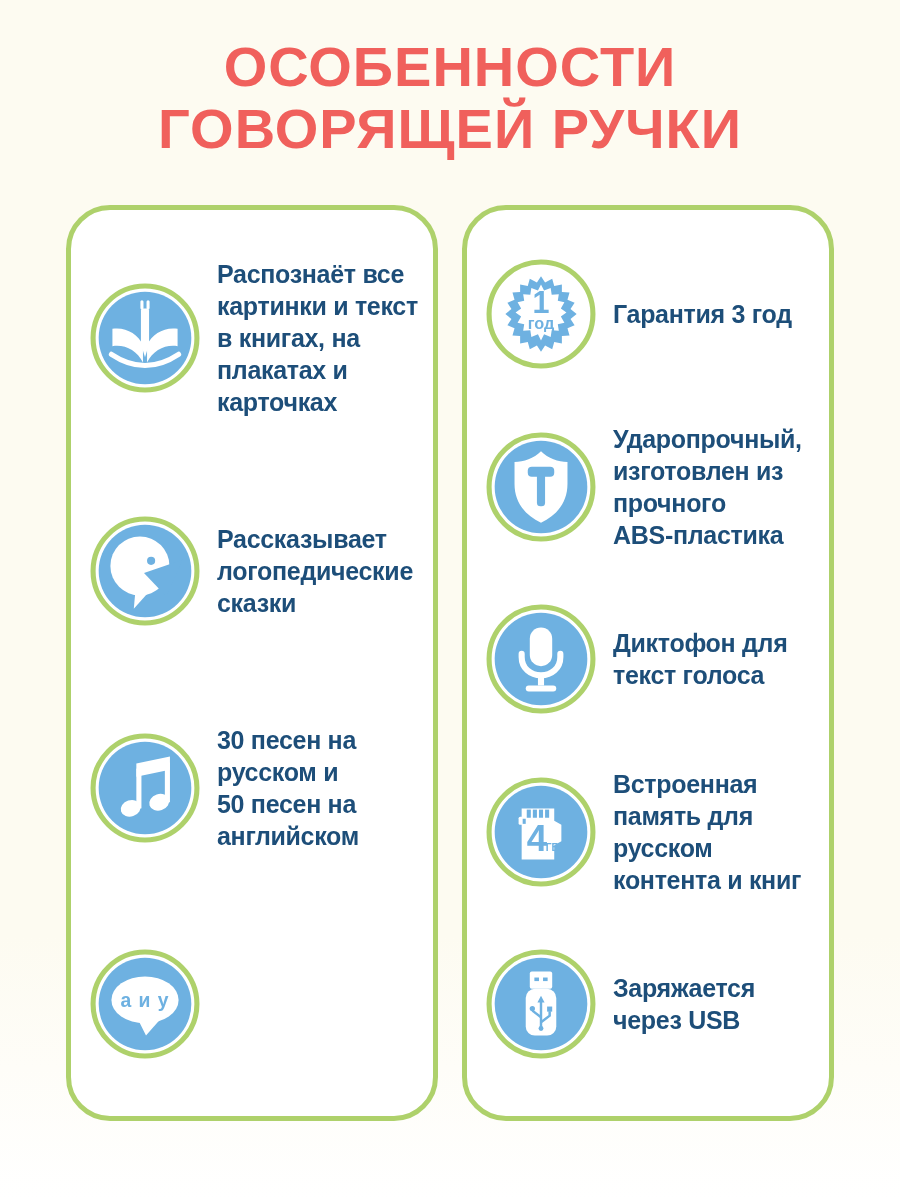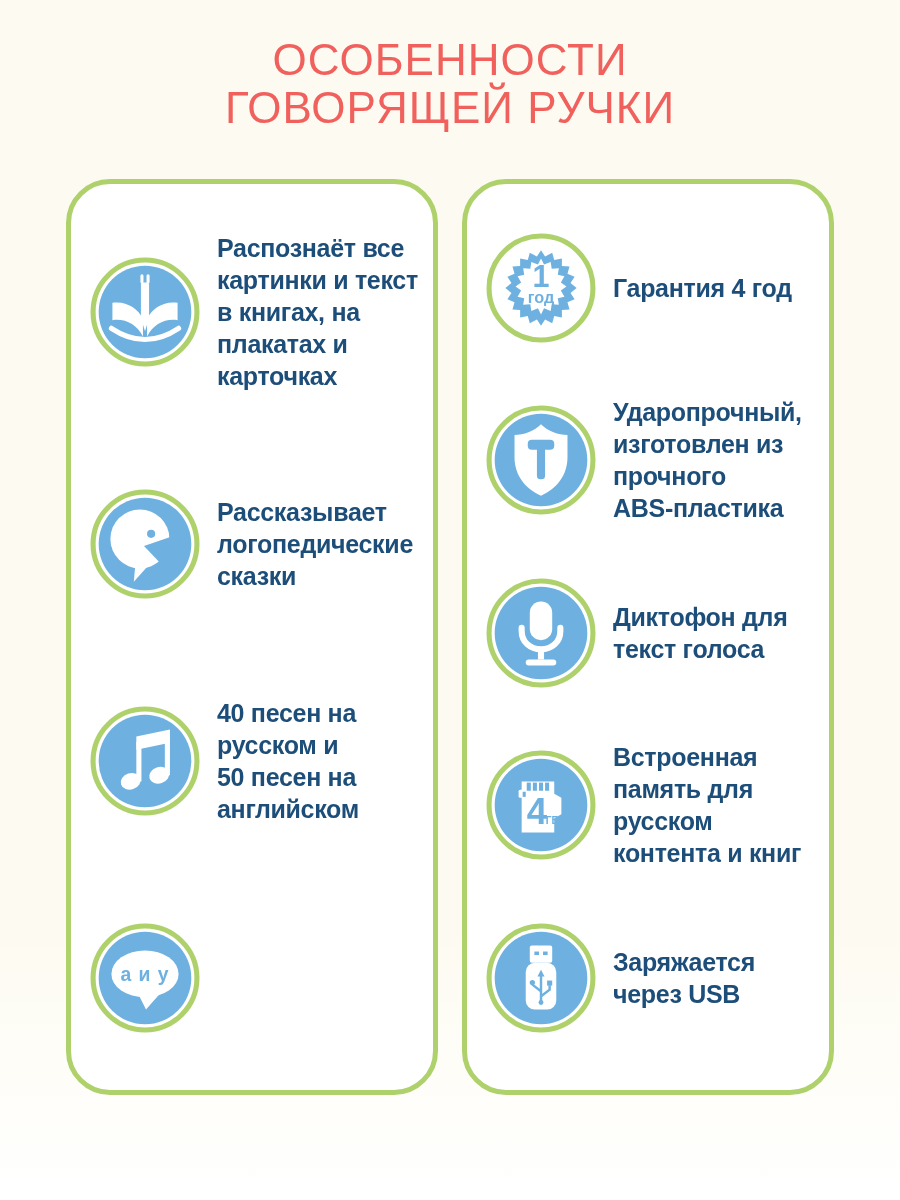--- a/index.html
+++ b/index.html
@@ -6,22 +6,22 @@
   html, body { width: 900px; height: 1200px; }
   body {
     background: linear-gradient(180deg, #fdfbf1 0%, #fdfbf1 78%, #ffffff 100%);
     font-family: "Liberation Sans", sans-serif;
     overflow: hidden;
   }
   .title {
     padding-top: 36px;
     text-align: center;
     color: #f0605c;
-    font-weight: normal;
-    font-size: 44px;
+    font-weight: bold;
+    font-size: 56px;
     line-height: 1.1;
     letter-spacing: 1px;
   }
   .cards {
     display: flex;
     justify-content: space-between;
     padding: 0 66px;
     margin-top: 46px;
     gap: 4px;
   }
@@ -115,21 +115,21 @@
     <div class="feature-row">
       <svg class="feature-icon" viewBox="0 0 110 110">
         <circle cx="55" cy="55" r="51" fill="#ffffff" stroke="#aed16b" stroke-width="5"></circle>
         <circle cx="55" cy="55" r="45.5" fill="#6eb1e1"></circle>
         <ellipse cx="41" cy="75" rx="10" ry="8" fill="#ffffff" transform="rotate(-18 41 75)"></ellipse>
         <ellipse cx="69" cy="69" rx="10" ry="8" fill="#ffffff" transform="rotate(-18 69 69)"></ellipse>
         <rect x="46.5" y="36" width="5" height="39" fill="#ffffff"></rect>
         <rect x="74.5" y="30" width="5" height="39" fill="#ffffff"></rect>
         <path d="M46.5 31 L79.5 24 L79.5 37 L46.5 44 Z" fill="#ffffff"></path>
       </svg>
-      <div class="feature-text">40 песен на
+      <div class="feature-text">30 песен на
 русском и
 50 песен на
 английском</div>
     </div>
 
     <div class="feature-row">
       <svg class="feature-icon" viewBox="0 0 110 110">
         <circle cx="55" cy="55" r="51" fill="#ffffff" stroke="#aed16b" stroke-width="5"></circle>
         <circle cx="55" cy="55" r="45.5" fill="#6eb1e1"></circle>
         <ellipse cx="55" cy="51" rx="33" ry="23" fill="#ffffff"></ellipse>
@@ -146,21 +146,21 @@
     <div class="feature-row">
       <svg class="feature-icon" viewBox="0 0 110 110">
         <circle cx="55" cy="55" r="51" fill="#ffffff" stroke="#aed16b" stroke-width="5"></circle>
         <g fill="#6eb1e1">
           <path d="M55 10 L59 16 L66 12.5 L68 19.5 L75.5 18 L75.5 25.5 L83 26 L81 33 L88 36 L84 42 L90 47 L84 52 L88 58 L81 61 L83 68 L75.5 68.5 L75.5 76 L68 74.5 L66 81.5 L59 78 L55 84 L51 78 L44 81.5 L42 74.5 L34.5 76 L34.5 68.5 L27 68 L29 61 L22 58 L26 52 L20 47 L26 42 L22 36 L29 33 L27 26 L34.5 25.5 L34.5 18 L42 19.5 L44 12.5 L51 16 Z" transform="translate(0,8)"></path>
         </g>
         <path d="M55 26 L58 32 L64.5 29.5 L65.5 36 L72.5 35.5 L71.5 42 L78 43.5 L74.5 49.5 L80 53.5 L74.5 57.5 L78 63.5 L71.5 65 L72.5 71.5 L65.5 71 L64.5 77.5 L58 75 L55 81 L52 75 L45.5 77.5 L44.5 71 L37.5 71.5 L38.5 65 L32 63.5 L35.5 57.5 L30 53.5 L35.5 49.5 L32 43.5 L38.5 42 L37.5 35.5 L44.5 36 L45.5 29.5 L52 32 Z" fill="#ffffff"></path>
         <text x="55" y="54" text-anchor="middle" font-size="30" class="badge-text">1</text>
         <text x="55" y="70" text-anchor="middle" font-size="16" class="badge-text">год</text>
       </svg>
-      <div class="feature-text">Гарантия 4 год</div>
+      <div class="feature-text">Гарантия 3 год</div>
     </div>
 
     <div class="feature-row">
       <svg class="feature-icon" viewBox="0 0 110 110">
         <circle cx="55" cy="55" r="51" fill="#ffffff" stroke="#aed16b" stroke-width="5"></circle>
         <circle cx="55" cy="55" r="45.5" fill="#6eb1e1"></circle>
         <path d="M55 20 C62 27 72 30.5 81 30.5 L81 52 C81 70 70.5 83 55 90 C39.5 83 29 70 29 52 L29 30.5 C38 30.5 48 27 55 20 Z" fill="#ffffff"></path>
         <rect x="42" y="35" width="26" height="10" rx="4" fill="#6eb1e1"></rect>
         <rect x="51" y="40" width="8" height="34" rx="3.5" fill="#6eb1e1"></rect>
       </svg>

